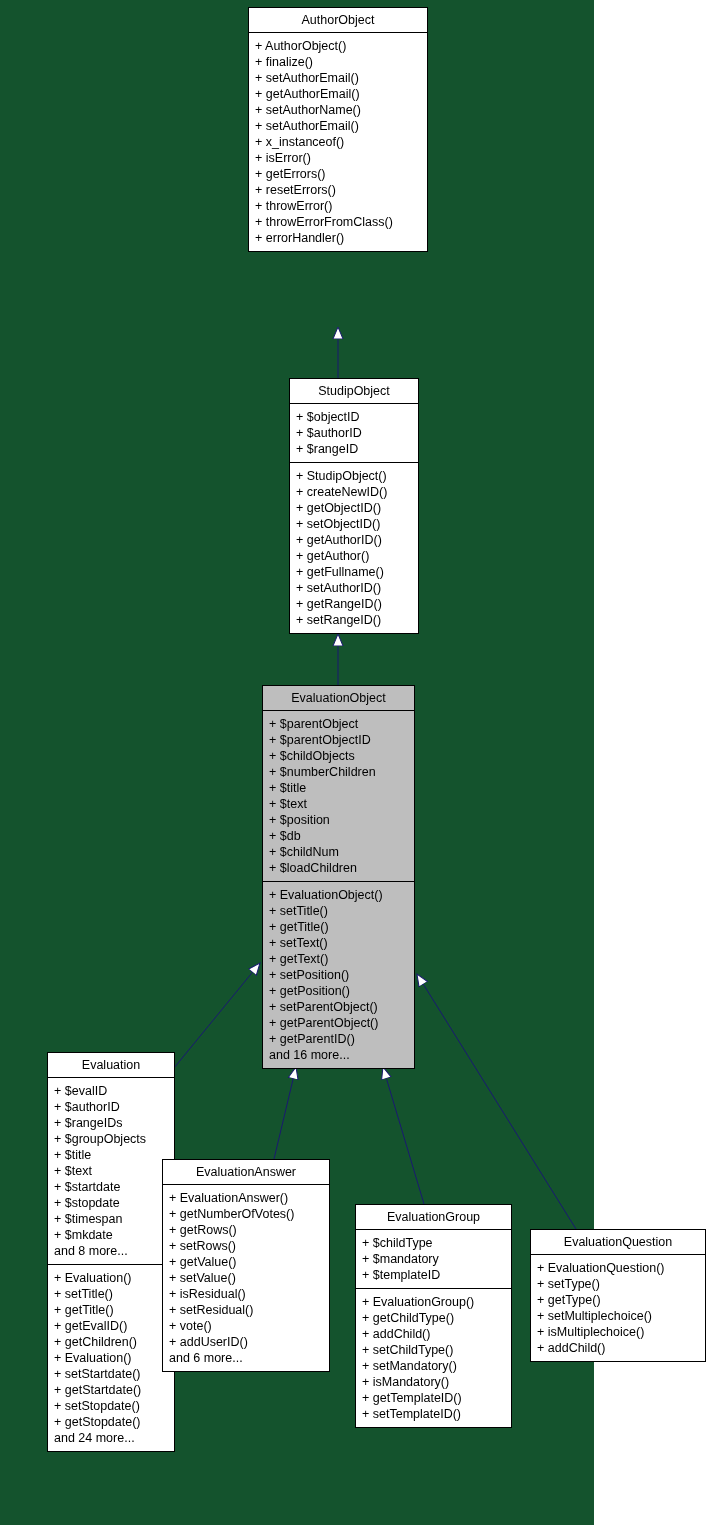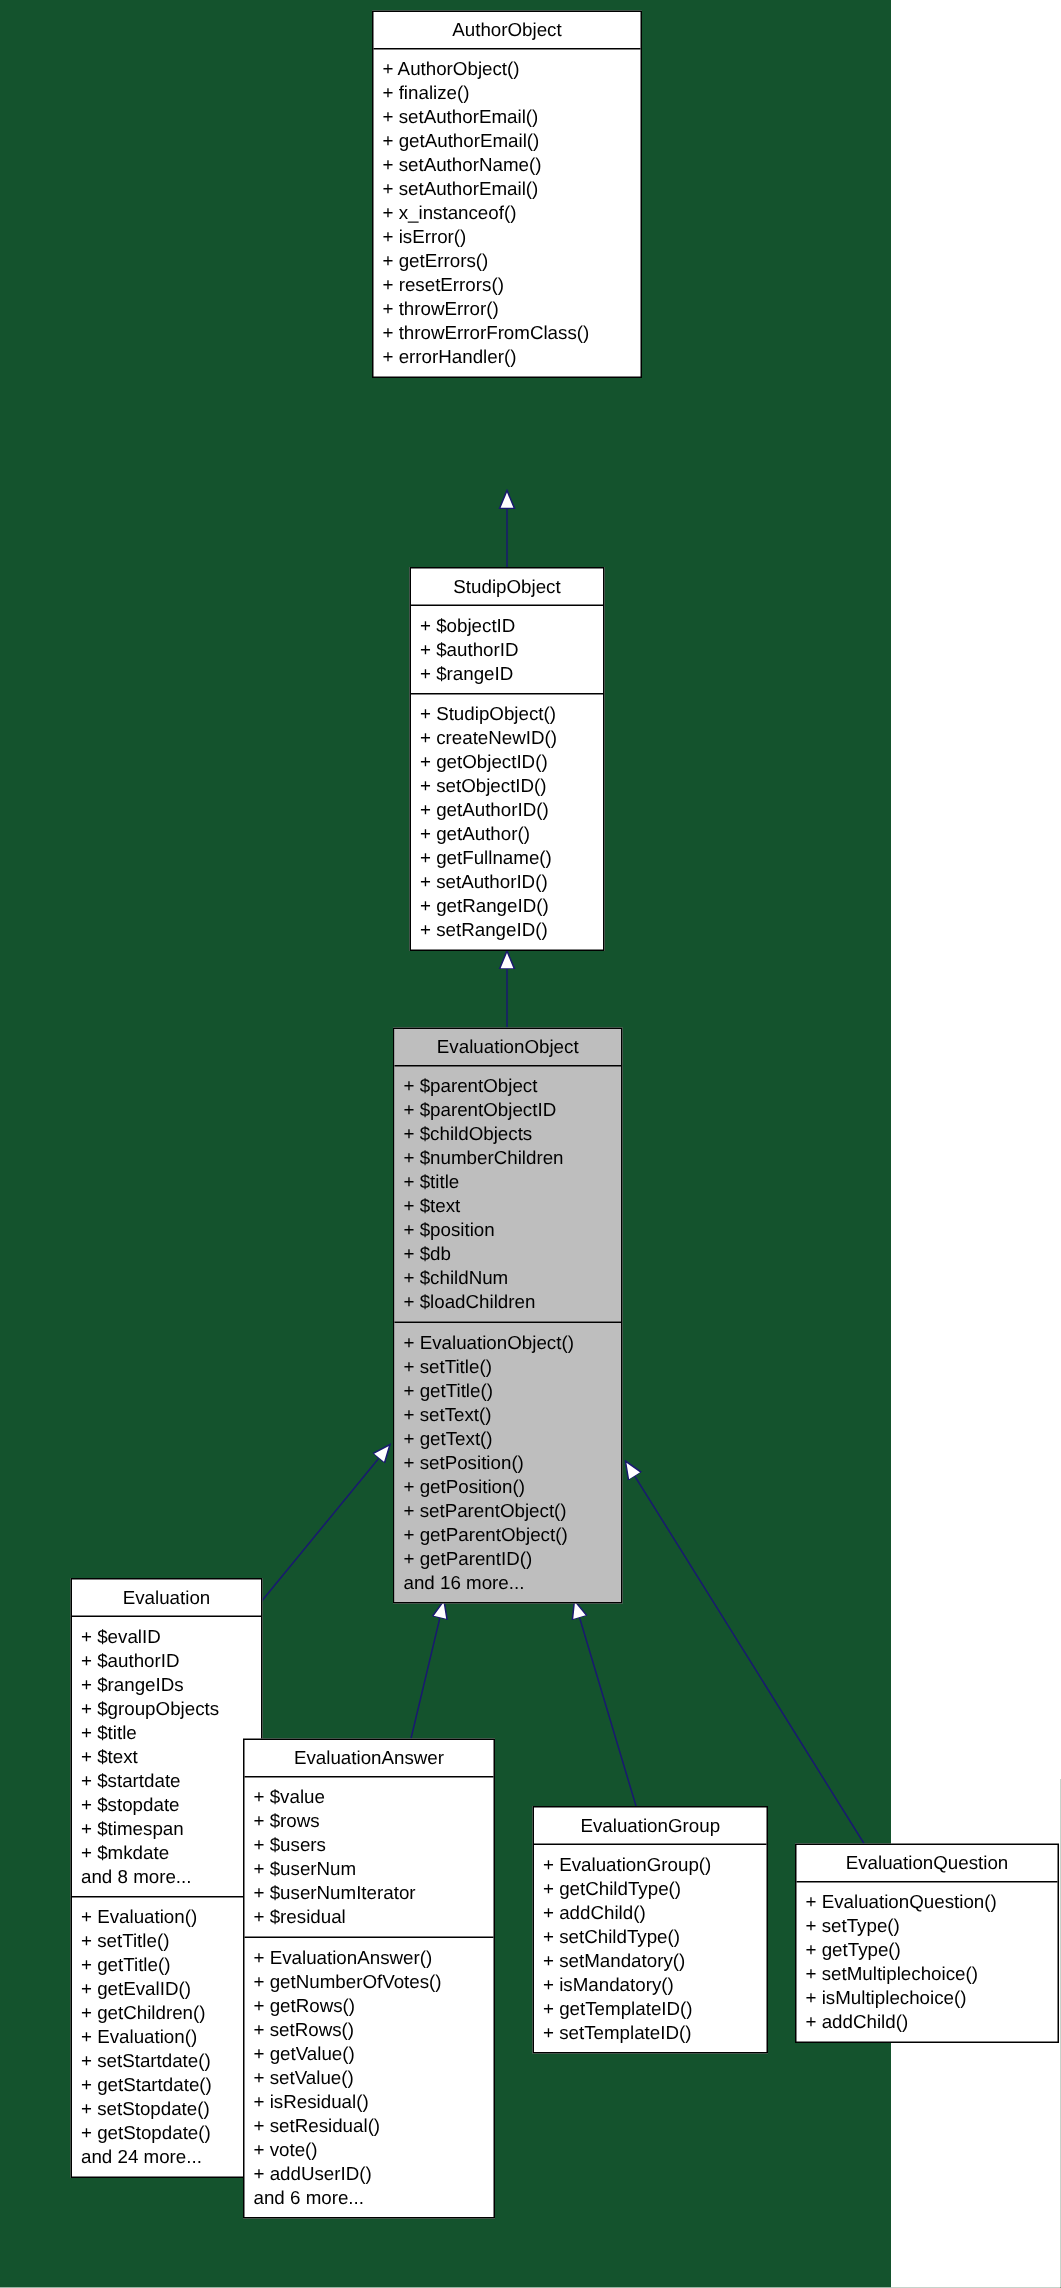--- a/index.html
+++ b/index.html
@@ -84,21 +84,21 @@
         <div class="member-row">+ x_instanceof()</div>
         <div class="member-row">+ isError()</div>
         <div class="member-row">+ getErrors()</div>
         <div class="member-row">+ resetErrors()</div>
         <div class="member-row">+ throwError()</div>
         <div class="member-row">+ throwErrorFromClass()</div>
         <div class="member-row">+ errorHandler()</div>
       </div>
   </div>
 
-  <div class="class-box" style="left:273px; top:378px; width:130px;">
+  <div class="class-box" style="left:289px; top:378px; width:130px;">
     <div class="class-title">StudipObject</div>
     <div class="class-attrs">
         <div class="member-row">+ $objectID</div>
         <div class="member-row">+ $authorID</div>
         <div class="member-row">+ $rangeID</div>
       </div>
     <div class="class-methods">
         <div class="member-row">+ StudipObject()</div>
         <div class="member-row">+ createNewID()</div>
         <div class="member-row">+ getObjectID()</div>
@@ -166,45 +166,42 @@
         <div class="member-row">+ setStartdate()</div>
         <div class="member-row">+ getStartdate()</div>
         <div class="member-row">+ setStopdate()</div>
         <div class="member-row">+ getStopdate()</div>
         <div class="member-row">and 24 more...</div>
       </div>
   </div>
 
   <div class="class-box" style="left:162px; top:1159px; width:168px;">
     <div class="class-title">EvaluationAnswer</div>
-    <div class="class-attrs">
-        <div class="member-row">+ $value</div>
-        <div class="member-row">+ $rows</div>
-        <div class="member-row">+ $users</div>
-        <div class="member-row">+ $userNum</div>
-        <div class="member-row">+ $userNumIterator</div>
-        <div class="member-row">+ $residual</div>
-      </div>
     <div class="class-methods">
         <div class="member-row">+ EvaluationAnswer()</div>
         <div class="member-row">+ getNumberOfVotes()</div>
         <div class="member-row">+ getRows()</div>
         <div class="member-row">+ setRows()</div>
         <div class="member-row">+ getValue()</div>
         <div class="member-row">+ setValue()</div>
         <div class="member-row">+ isResidual()</div>
         <div class="member-row">+ setResidual()</div>
         <div class="member-row">+ vote()</div>
         <div class="member-row">+ addUserID()</div>
         <div class="member-row">and 6 more...</div>
       </div>
   </div>
 
   <div class="class-box" style="left:355px; top:1204px; width:157px;">
     <div class="class-title">EvaluationGroup</div>
+    <div class="class-attrs">
+        <div class="member-row">+ $childType</div>
+        <div class="member-row">+ $mandatory</div>
+        <div class="member-row">+ $templateID</div>
+      </div>
     <div class="class-methods">
         <div class="member-row">+ EvaluationGroup()</div>
         <div class="member-row">+ getChildType()</div>
         <div class="member-row">+ addChild()</div>
         <div class="member-row">+ setChildType()</div>
         <div class="member-row">+ setMandatory()</div>
         <div class="member-row">+ isMandatory()</div>
         <div class="member-row">+ getTemplateID()</div>
         <div class="member-row">+ setTemplateID()</div>
       </div>

